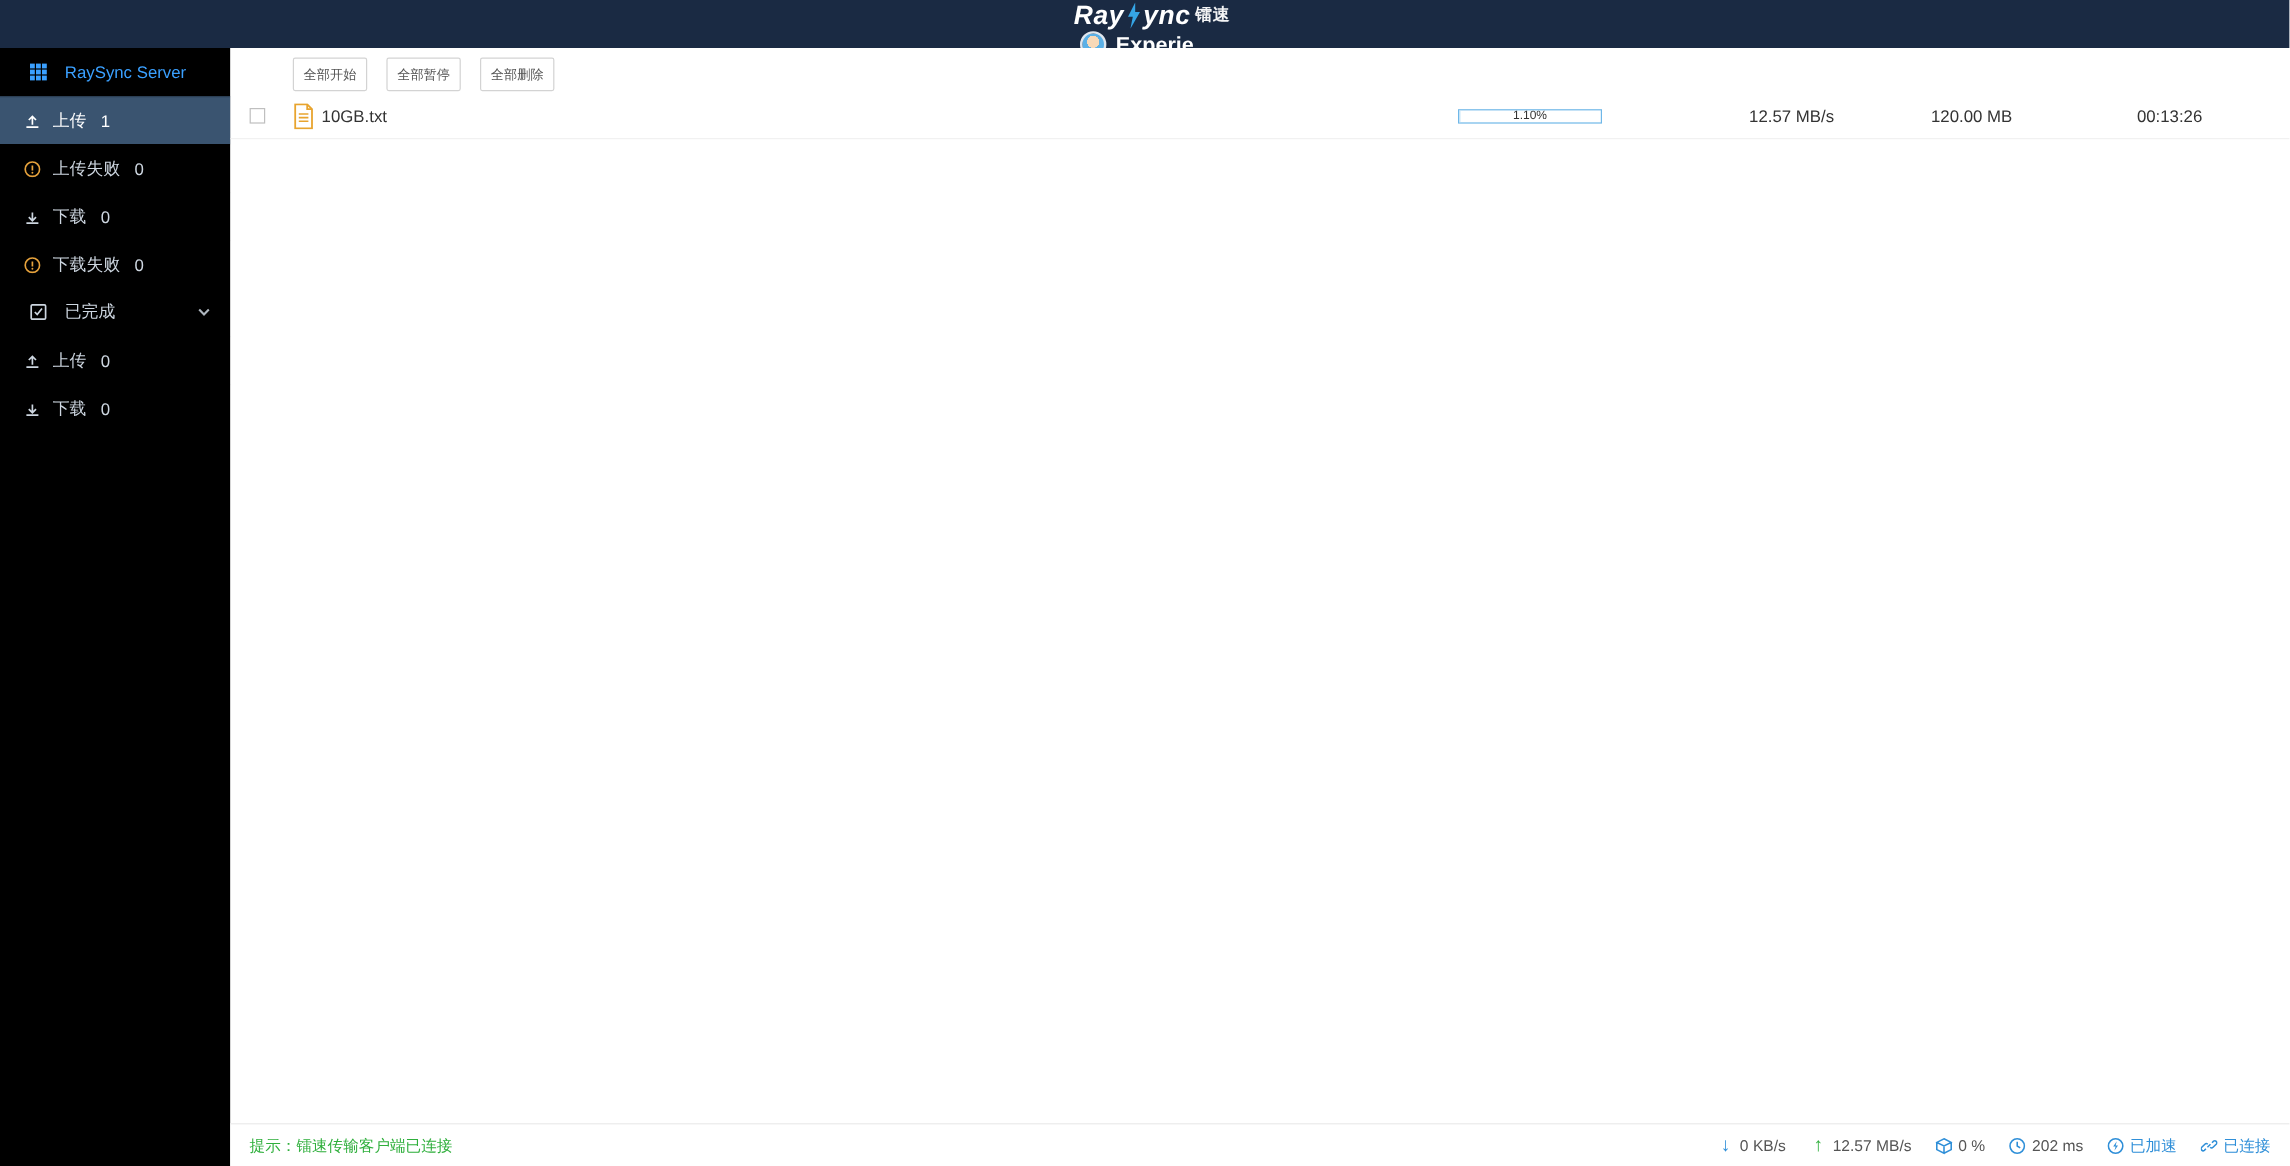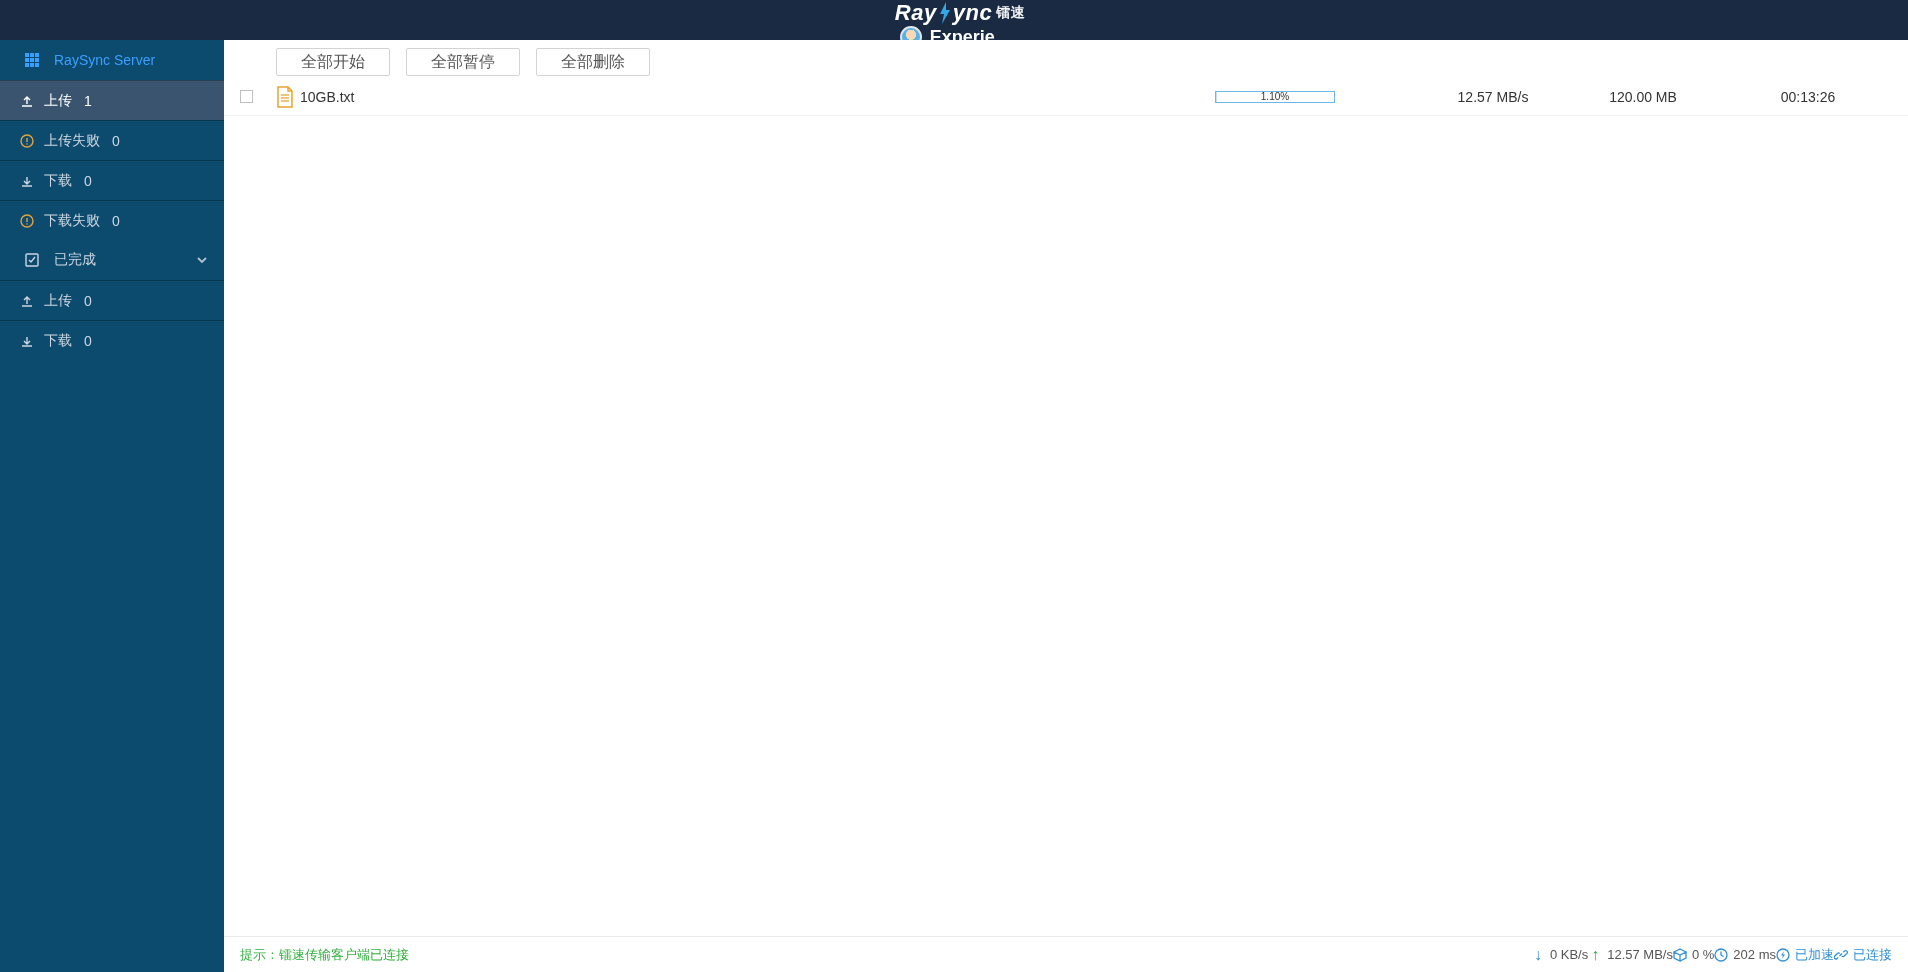--- a/index.html
+++ b/index.html
@@ -10,37 +10,37 @@
 .header { height: 40px; background: #1a2a43; display: flex; align-items: center; justify-content: space-between; padding: 0 16px 0 28px; color: #fff; flex-direction: column; }
 .logo { display: flex; align-items: center; font-style: italic; font-weight: bold; font-size: 22px; letter-spacing: 0.5px; }
 .logo .bolt { color: #35a5e6; margin: 0 1px; font-size: 26px; }
 .logo .cn { font-style: normal; font-weight: 600; font-size: 14px; margin-left: 4px; opacity: 0.95; }
 .user { display: flex; align-items: center; gap: 8px; font-size: 18px; max-width: 120px; }
 .avatar { width: 22px; height: 22px; border-radius: 50%; background: radial-gradient(circle at 50% 38%, #f7d9b8 0 35%, #5bb0e6 36% 100%); border: 2px solid #dfe6ee; }
 .user-name { white-space: nowrap; overflow: hidden; text-overflow: ellipsis; font-weight: 600; }
 
 
 .body { flex: 1; display: flex; min-height: 0; }
-.sidebar { width: 224px; background: #0c4a6e; color: #cdd6e0; display: flex; flex-direction: row; }
+.sidebar { width: 192px; background: #000000; color: #cdd6e0; display: flex; flex-direction: row; }
 .nav { flex: 1; display: flex; flex-direction: column; }
 .nav-item { height: 40px; display: flex; align-items: center; padding: 0 16px 0 24px; gap: 14px; cursor: pointer; font-size: 14px; position: relative; }
 .nav-item.active { color: #3aa0ff; }
 .nav-item.section { font-weight: 500; }
 .nav-sub { height: 40px; display: flex; align-items: center; padding-left: 20px; gap: 10px; cursor: pointer; font-size: 14px; border-top: 1px solid rgba(0,0,0,0.25); }
 .nav-sub.selected { background: #3a5470; color: #fff; }
 .nav-count { margin-left: 2px; }
 .chevron { margin-left: auto; opacity: 0.85; }
 .icon { width: 16px; height: 16px; display: inline-flex; align-items: center; justify-content: center; flex-shrink: 0; }
 .nav-sub .icon { width: 14px; height: 14px; }
 .settings-row { height: 40px; display: flex; align-items: center; justify-content: center; gap: 8px; cursor: pointer; font-size: 14px; color: #9fb0c3; border-top: 1px solid rgba(0,0,0,0.2); }
 
 
 .main { flex: 1; display: flex; flex-direction: column; background: #fff; min-width: 0; }
 .toolbar { height: 38px; display: flex; align-items: center; gap: 16px; padding: 6px 0 0 52px; }
-.btn { height: 28px; padding: 0 24px; border: 1px solid #d3d3d3; background: #fff; color: #555; cursor: pointer; font-size: 16px; border-radius: 2px; }
+.btn { height: 28px; padding: 0 8px; border: 1px solid #d3d3d3; background: #fff; color: #555; cursor: pointer; font-size: 11px; border-radius: 2px; }
 
 .table-header { height: 38px; display: flex; align-items: center; border-bottom: 1px solid #e9e9e9; border-top: 1px solid #f0f0f0; color: #555; font-size: 13px; }
 .col-check { width: 44px; display: flex; justify-content: center; }
 .col-name { flex: 1; padding-left: 8px; min-width: 0; }
 .col-sep { width: 1px; height: 18px; background: #e2e2e2; }
 .col-progress { width: 266px; text-align: center; }
 .col-speed { width: 170px; text-align: center; }
 .col-transferred { width: 130px; text-align: center; }
 .col-remain { width: 200px; text-align: center; }
 
@@ -48,21 +48,21 @@
 .file-cell { display: flex; align-items: center; gap: 6px; }
 .file-icon { width: 18px; height: 22px; }
 .progress-wrap { display: flex; justify-content: center; }
 .progress-bar { width: 120px; height: 12px; border: 1px solid #6fb7e8; background: #fff; position: relative; font-size: 10px; line-height: 10px; color: #333; text-align: center; }
 .progress-fill { position: absolute; left: 0; top: 0; bottom: 0; background: #bfe0f6; }
 .progress-text { position: relative; z-index: 1; }
 
 .checkbox { width: 13px; height: 13px; border: 1px solid #bfbfbf; background: #fff; display: inline-block; }
 
 
-.status { height: 36px; border-top: 1px solid #eaeaea; display: flex; align-items: center; padding: 0 16px; font-size: 13px; background: #fff; }
+.status { height: 36px; border-top: 1px solid #eaeaea; display: flex; align-items: center; padding: 0 16px; font-size: 13px; gap: 20px; background: #fff; }
 .status .hint { color: #2faf3c; }
 .status .hint .lbl { color: #2faf3c; }
 .status .spacer { flex: 1; }
 .stat { display: flex; align-items: center; gap: 5px; color: #555; }
 .stat.blue { color: #2f8fd8; }
 .stat .ic { width: 14px; height: 14px; display: inline-flex; align-items: center; justify-content: center; }
 .down-arrow { color: #2f8fd8; font-size: 16px; line-height: 1; }
 .up-arrow { color: #2faf3c; font-size: 16px; line-height: 1; }
 
 svg { display: block; }

